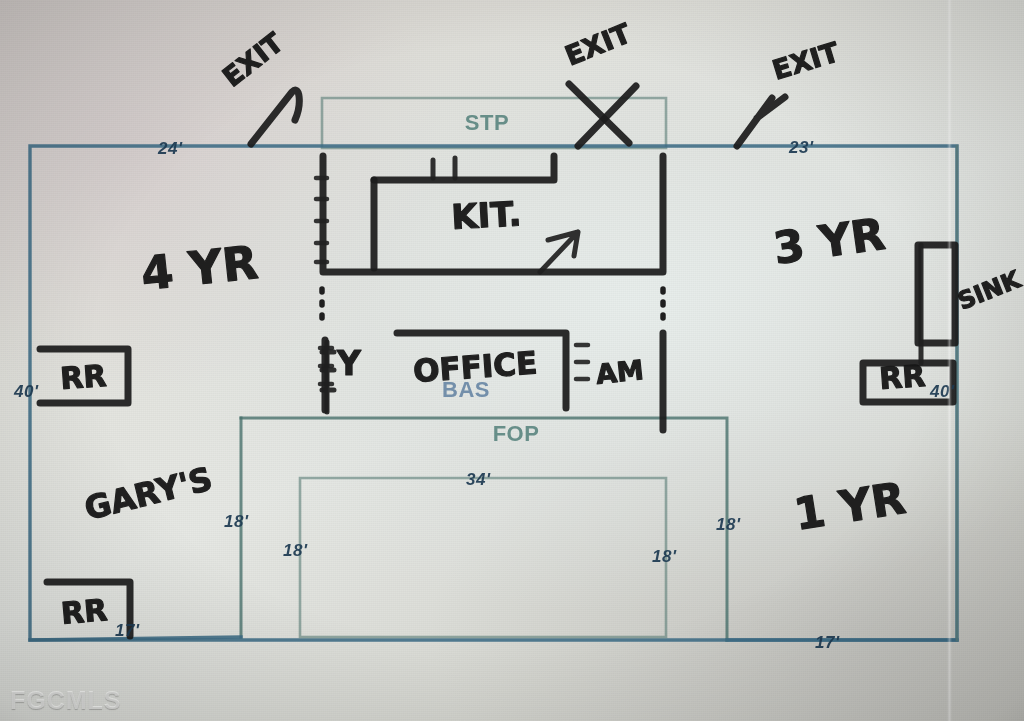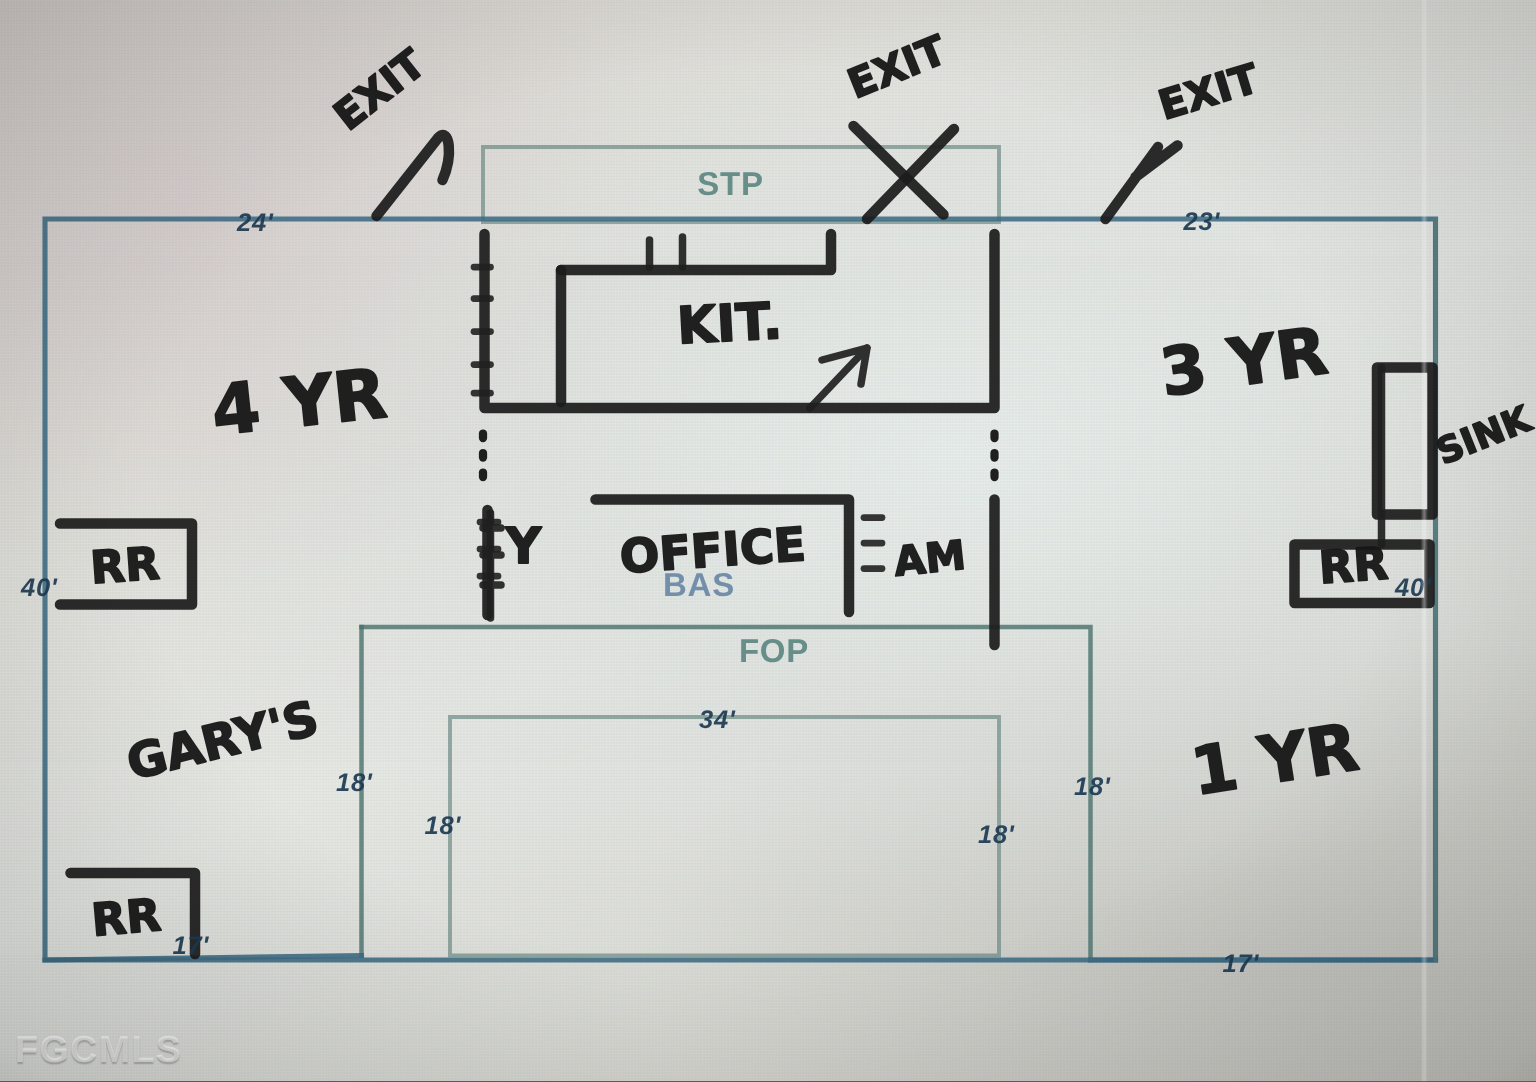--- a/index.html
+++ b/index.html
@@ -3,21 +3,21 @@
 <meta charset="utf-8">
 <title>Floor Plan Sketch</title>
 <style>
   html,body{margin:0;padding:0;background:#222;}
   body{font-family:"Liberation Sans",sans-serif;}
 
   #page{
     position:relative;
     width:1024px;height:721px;
     overflow:hidden;
-    background:#15803d;
+    background:#b91c1c;
   }
 
   
   #paper{
     position:absolute;inset:0;
     background:
       radial-gradient(ellipse 70% 60% at 62% 42%, rgba(232,238,236,0.95) 0%, rgba(223,228,226,0.55) 38%, rgba(0,0,0,0) 72%),
       radial-gradient(ellipse 45% 50% at 12% 20%, rgba(214,206,206,0.85) 0%, rgba(0,0,0,0) 70%),
       radial-gradient(ellipse 60% 45% at 85% 88%, rgba(196,196,192,0.75) 0%, rgba(0,0,0,0) 72%),
       linear-gradient(155deg,#d4cfcb 0%,#e2e2dc 28%,#e6e8e4 52%,#d7d8d2 78%,#c9c9c3 100%);

